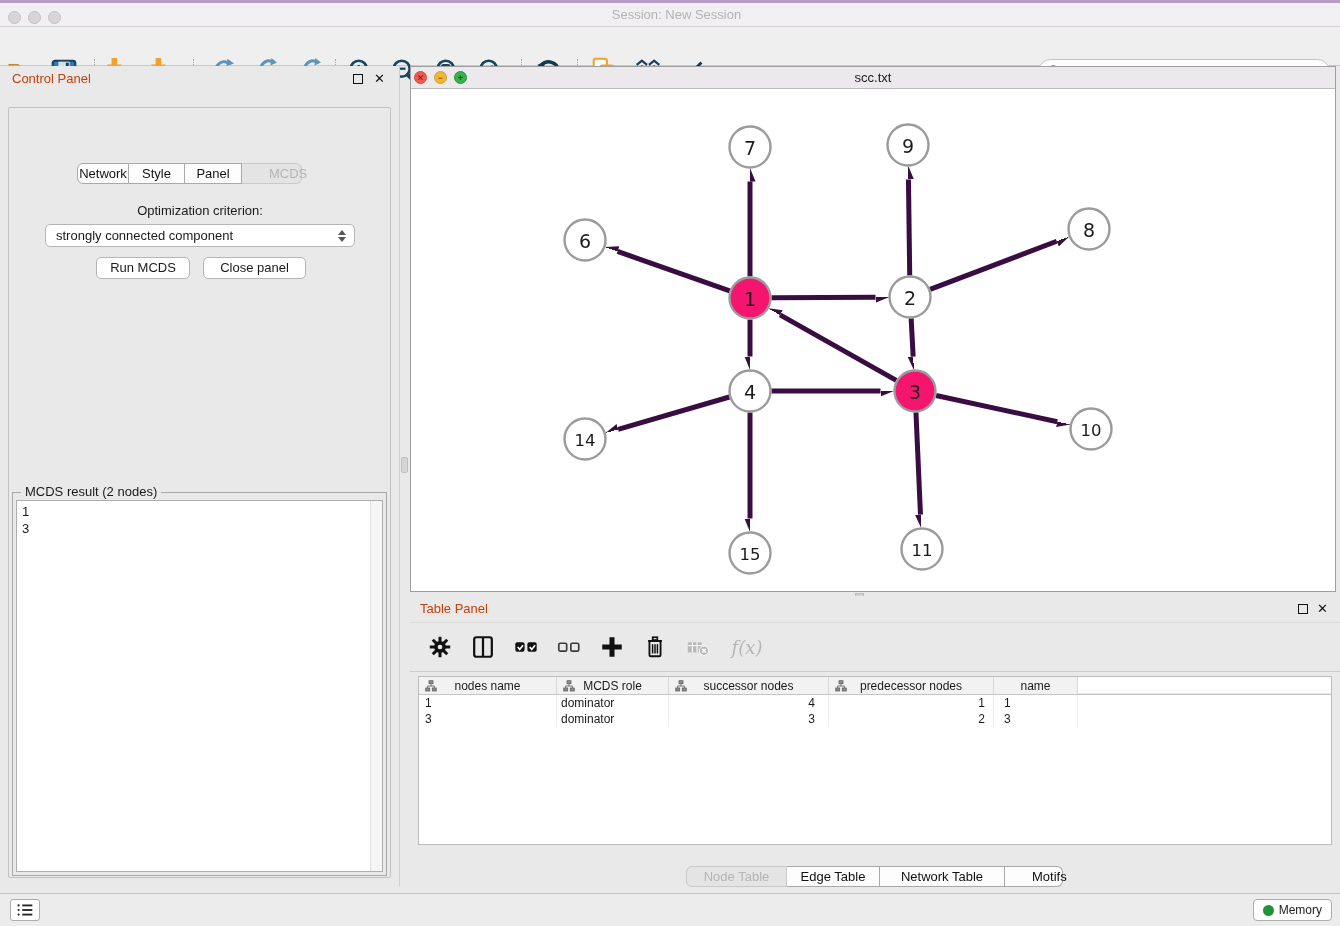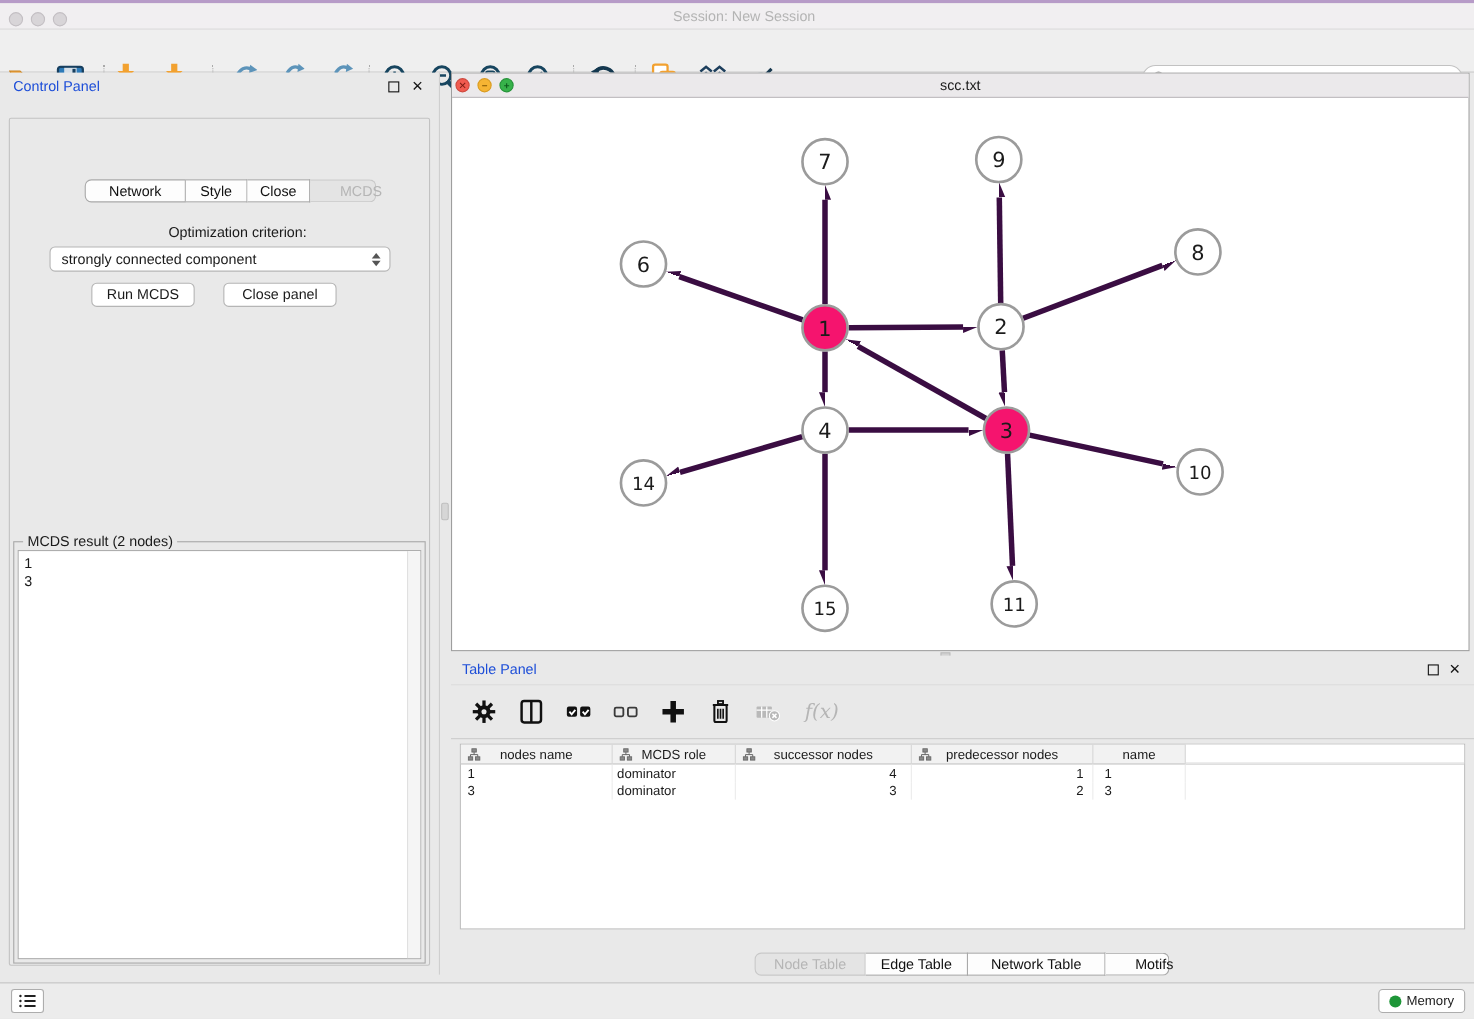--- a/index.html
+++ b/index.html
@@ -23,33 +23,33 @@
     align-items:center; justify-content:center; }
   .tb-sep { position:absolute; top:32px; height:28px; width:0; border-left:1px dotted #a9a9a9; }
   #search-box { position:absolute; left:1038px; top:32px; width:292px; height:25px;
     background:#fff; border:1px solid #c2c2c2; border-radius:13px; display:flex; align-items:center;
     padding-left:8px; }
 
   
   #control-panel { left:0; top:66px; width:400px; height:820px; background:#e9e9e9;
     border-right:1px solid #cfcfcf; }
   .panel-head { position:absolute; left:0; top:0; width:100%; height:26px; }
-  .panel-title { position:absolute; left:12px; top:0; line-height:26px; color:#1d4ed8; }
+  .panel-title { position:absolute; left:12px; top:0; line-height:26px; color:#c2410c; }
   .float-icon { position:absolute; top:8px; width:10px; height:10px; border:1.5px solid #111; }
   .close-x { position:absolute; top:0; line-height:26px; font-weight:bold; font-size:13px; color:#111; }
   #cp-pane { position:absolute; left:8px; right:8px; top:41px; bottom:8px;
     border:1px solid #c2c2c2; border-radius:2px; }
   .seg-bar { position:absolute; display:flex; height:21px; }
   .seg { height:21px; background:#fdfdfd; border:1px solid #a9a9a9; border-left:none;
     text-align:center; line-height:19px; font-size:13px; color:#111; }
   .seg:first-child { border-left:1px solid #a9a9a9; border-radius:6px 0 0 6px; }
   .seg:last-child { border-radius:0 6px 6px 0;padding-left:27px; }
   .seg.dim { background:#e4e4e4; color:#b5b5b5; border-color:#c9c9c9; }
   #cp-tabs { top:97px; }
-  #opt-label { position:absolute; left:0; top:137px; width:400px; text-align:center;margin-left:16px; }
+  #opt-label { position:absolute; left:0; top:137px; width:400px; text-align:center; }
   #criterion-select { position:absolute; left:45px; top:158px; width:310px; height:23px;
     background:#fff; border:1px solid #b5b5b5; border-radius:5px; display:flex; align-items:center; }
   #criterion-select .val { padding-left:10px; flex:1; }
   .stepper { width:20px; display:flex; flex-direction:column; align-items:center; gap:2px; padding-right:4px; }
   .tri-up { width:0; height:0; border-left:4px solid transparent; border-right:4px solid transparent;
     border-bottom:5px solid #555; }
   .tri-dn { width:0; height:0; border-left:4px solid transparent; border-right:4px solid transparent;
     border-top:5px solid #555; }
   .mac-btn { position:absolute; top:191px; height:22px; background:#fff; border:1px solid #b5b5b5;
     border-radius:5px; text-align:center; line-height:20px; font-size:13px; }
@@ -277,34 +277,34 @@
 </div>
 
 <div id="control-panel" class="abs">
   <div class="panel-head">
     <span class="panel-title">Control Panel</span>
     <span class="float-icon" style="right:36px"></span>
     <span class="close-x" style="right:14px">✕</span>
   </div>
   <div id="cp-pane"></div>
   <div id="cp-tabs" class="seg-bar" style="left:77px">
-      <div class="seg" style="width: 92px;">Network</div>
+      <div class="seg" style="width: 52px;">Network</div>
       <div class="seg" style="width: 56px;">Style</div>
-      <div class="seg" style="width: 57px;">Close</div>
+      <div class="seg" style="width: 57px;">Panel</div>
       <div class="seg dim" style="width: 60px;">MCDS</div>
     </div>
   <div id="opt-label">Optimization criterion:</div>
   <div id="criterion-select">
     <span class="val">strongly connected component</span>
     <span class="stepper">
       <span class="tri-up"></span>
         <span class="tri-dn"></span>
     </span>
   </div>
-  <div class="mac-btn" style="left:83px;width:94px">Run MCDS</div>
+  <div class="mac-btn" style="left:96px;width:94px">Run MCDS</div>
   <div class="mac-btn" style="left:203px;width:103px">Close panel</div>
   <div id="fieldset">
     <span id="fieldset-legend">MCDS result (2 nodes)</span>
     <div id="result-list">
       <div id="result-items">
           <div>1</div>
           <div>3</div>
         </div>
       <div id="result-scroll"></div>
     </div>

